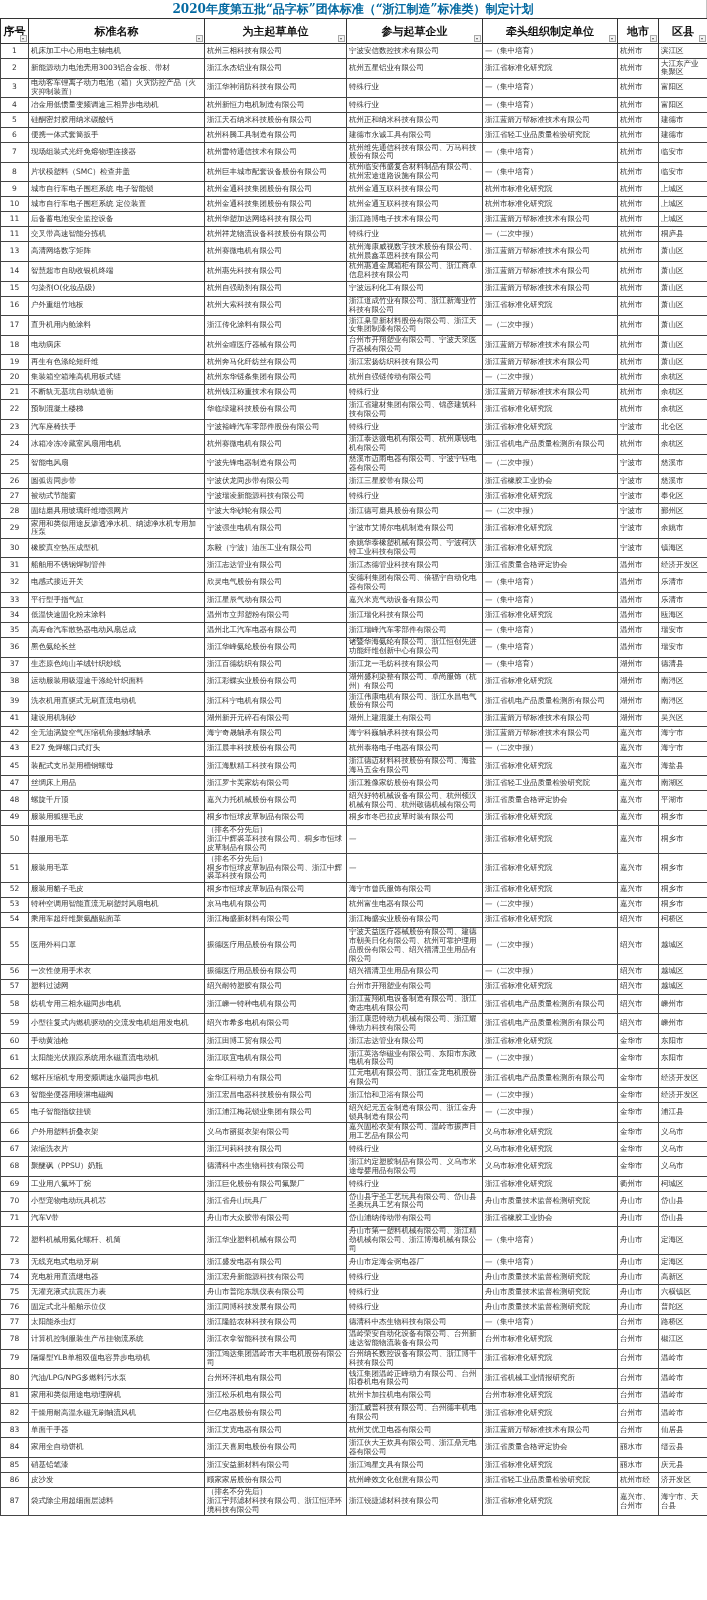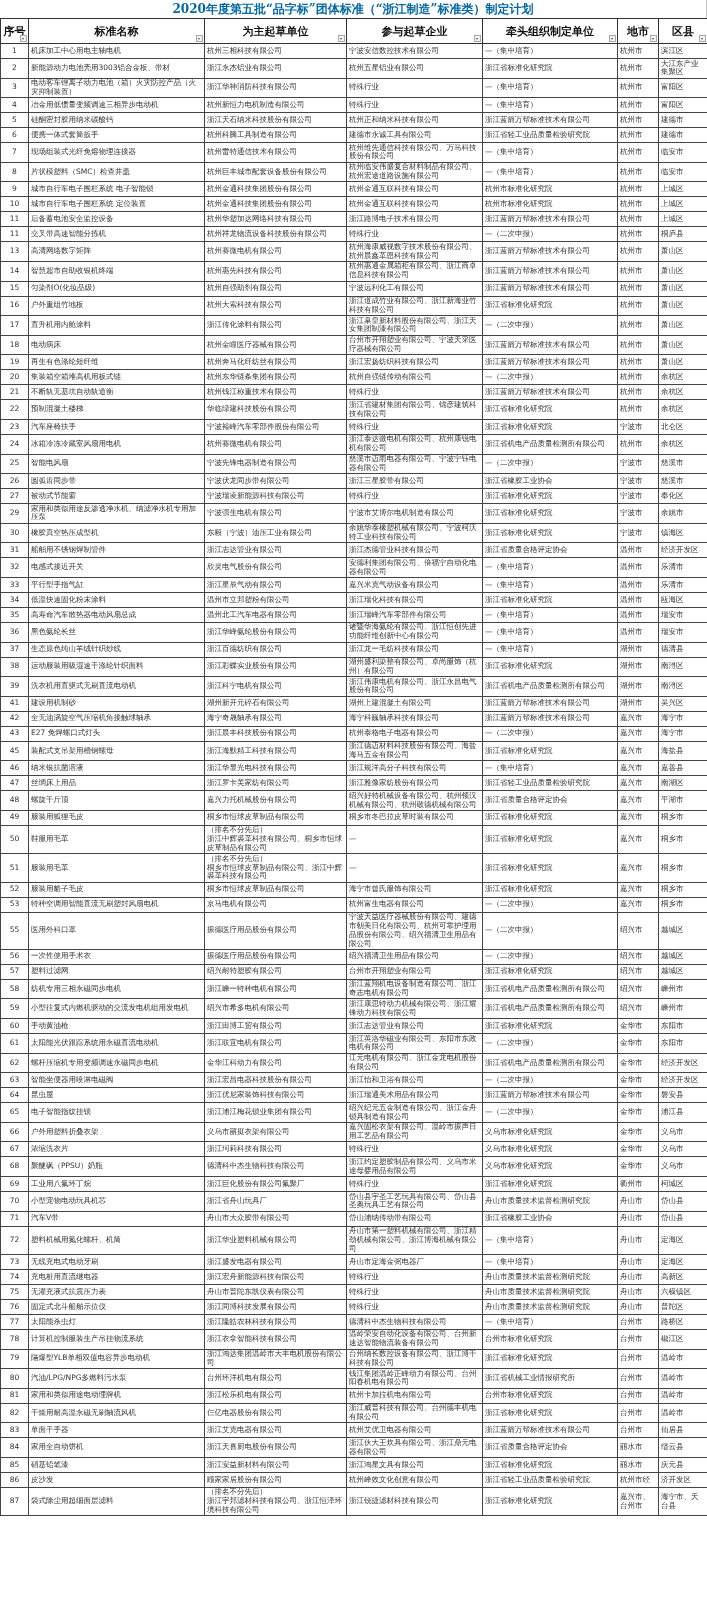--- a/index.html
+++ b/index.html
@@ -342,20 +342,29 @@
         <tr class="row">
     <td class="c-no">27</td>
     <td>被动式节能窗</td>
     <td>宁波瑞凌新能源科技有限公司</td>
     <td>特殊行业</td>
     <td>浙江省标准化研究院</td>
     <td>宁波市</td>
     <td>奉化区</td>
   </tr>
         <tr class="row">
+    <td class="c-no">28</td>
+    <td>固结磨具用玻璃纤维增强网片</td>
+    <td>宁波大华砂轮有限公司</td>
+    <td>浙江德可磨具股份有限公司</td>
+    <td>—（二次申报）</td>
+    <td>宁波市</td>
+    <td>鄞州区</td>
+  </tr>
+        <tr class="row">
     <td class="c-no">29</td>
     <td>家用和类似用途反渗透净水机、纳滤净水机专用加压泵</td>
     <td>宁波强生电机有限公司</td>
     <td>宁波市艾博尔电机制造有限公司</td>
     <td>浙江省标准化研究院</td>
     <td>宁波市</td>
     <td>余姚市</td>
   </tr>
         <tr class="row">
     <td class="c-no">30</td>
@@ -477,29 +486,20 @@
         <tr class="row">
     <td class="c-no">45</td>
     <td>装配式支吊架用槽钢螺母</td>
     <td>浙江海默精工科技有限公司</td>
     <td>浙江德迈材料科技股份有限公司、海盐海马五金有限公司</td>
     <td>浙江省标准化研究院</td>
     <td>嘉兴市</td>
     <td>海盐县</td>
   </tr>
         <tr class="row">
-    <td class="c-no">46</td>
-    <td>纳米银抗菌溶液</td>
-    <td>浙江华显光电科技有限公司</td>
-    <td>浙江规洋高分子科技有限公司</td>
-    <td>—（集中培育）</td>
-    <td>嘉兴市</td>
-    <td>嘉善县</td>
-  </tr>
-        <tr class="row">
     <td class="c-no">47</td>
     <td>丝绸床上用品</td>
     <td>浙江罗卡芙家纺有限公司</td>
     <td>浙江雅像家纺股份有限公司</td>
     <td>浙江省轻工业品质量检验研究院</td>
     <td>嘉兴市</td>
     <td>南湖区</td>
   </tr>
         <tr class="row">
     <td class="c-no">48</td>
@@ -549,20 +549,29 @@
     <td>桐乡市</td>
   </tr>
         <tr class="row">
     <td class="c-no">53</td>
     <td>特种空调用智能直流无刷塑封风扇电机</td>
     <td>京马电机有限公司</td>
     <td>杭州富生电器有限公司</td>
     <td>—（二次申报）</td>
     <td>嘉兴市</td>
     <td>桐乡市</td>
+  </tr>
+        <tr class="row">
+    <td class="c-no">54</td>
+    <td>乘用车超纤维聚氨酯贴面革</td>
+    <td>浙江梅盛新材料有限公司</td>
+    <td>浙江梅盛实业股份有限公司</td>
+    <td>浙江省标准化研究院</td>
+    <td>绍兴市</td>
+    <td>柯桥区</td>
   </tr>
         <tr class="row">
     <td class="c-no">55</td>
     <td>医用外科口罩</td>
     <td>振德医疗用品股份有限公司</td>
     <td>宁波天益医疗器械股份有限公司、建德市朝美日化有限公司、杭州可靠护理用品股份有限公司、绍兴福清卫生用品有限公司</td>
     <td>—（二次申报）</td>
     <td>绍兴市</td>
     <td>越城区</td>
   </tr>
@@ -632,29 +641,20 @@
         <tr class="row">
     <td class="c-no">63</td>
     <td>智能坐便器用喷淋电磁阀</td>
     <td>浙江宏昌电器科技股份有限公司</td>
     <td>浙江怡和卫浴有限公司</td>
     <td>—（二次申报）</td>
     <td>金华市</td>
     <td>经济开发区</td>
   </tr>
         <tr class="row">
-    <td class="c-no">64</td>
-    <td>昆虫屋</td>
-    <td>浙江优尼家装饰科技有限公司</td>
-    <td>浙江瑞通美术用品有限公司</td>
-    <td>浙江蓝箭万帮标准技术有限公司</td>
-    <td>金华市</td>
-    <td>磐安县</td>
-  </tr>
-        <tr class="row">
     <td class="c-no">65</td>
     <td>电子智能指纹挂锁</td>
     <td>浙江浦江梅花锁业集团有限公司</td>
     <td>绍兴纪元五金制造有限公司、浙江金舟锁具制造有限公司</td>
     <td>—（二次申报）</td>
     <td>金华市</td>
     <td>浦江县</td>
   </tr>
         <tr class="row">
     <td class="c-no">66</td>

